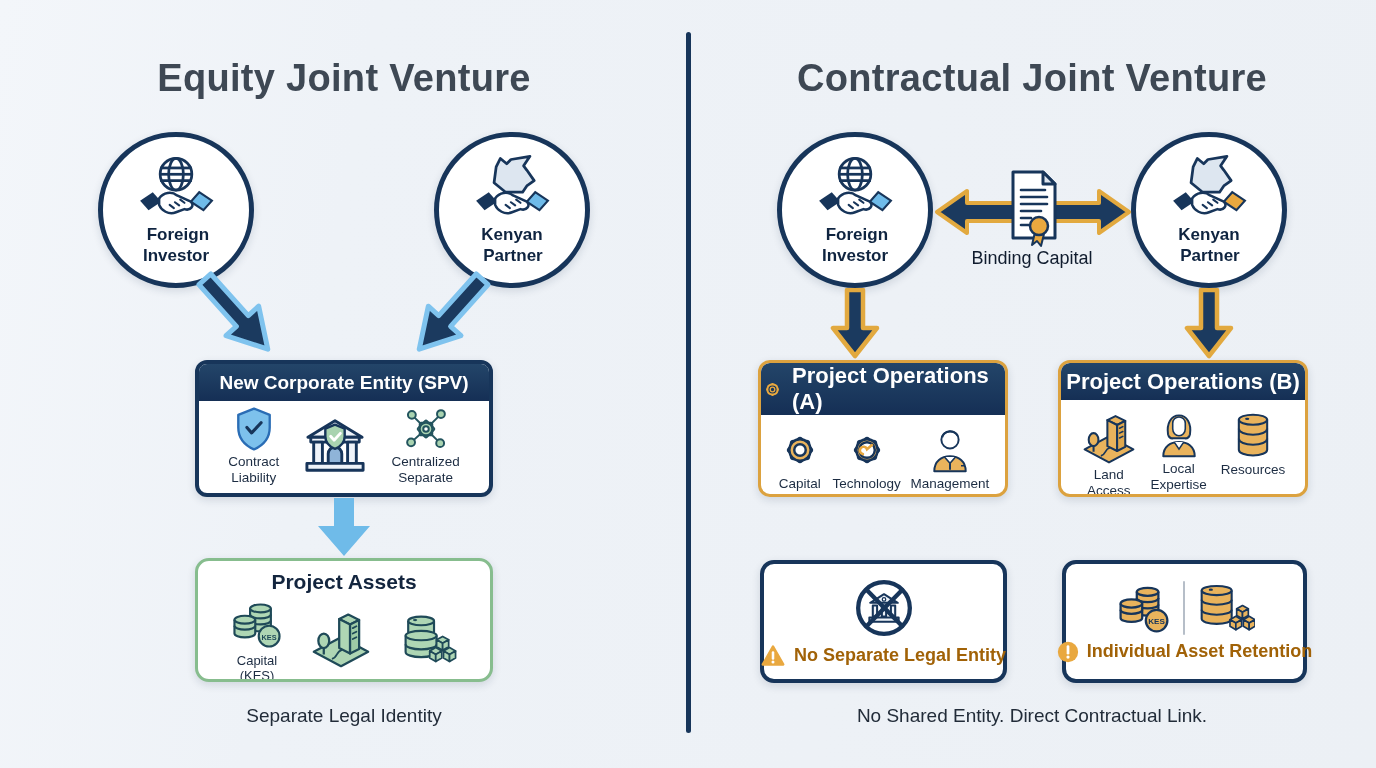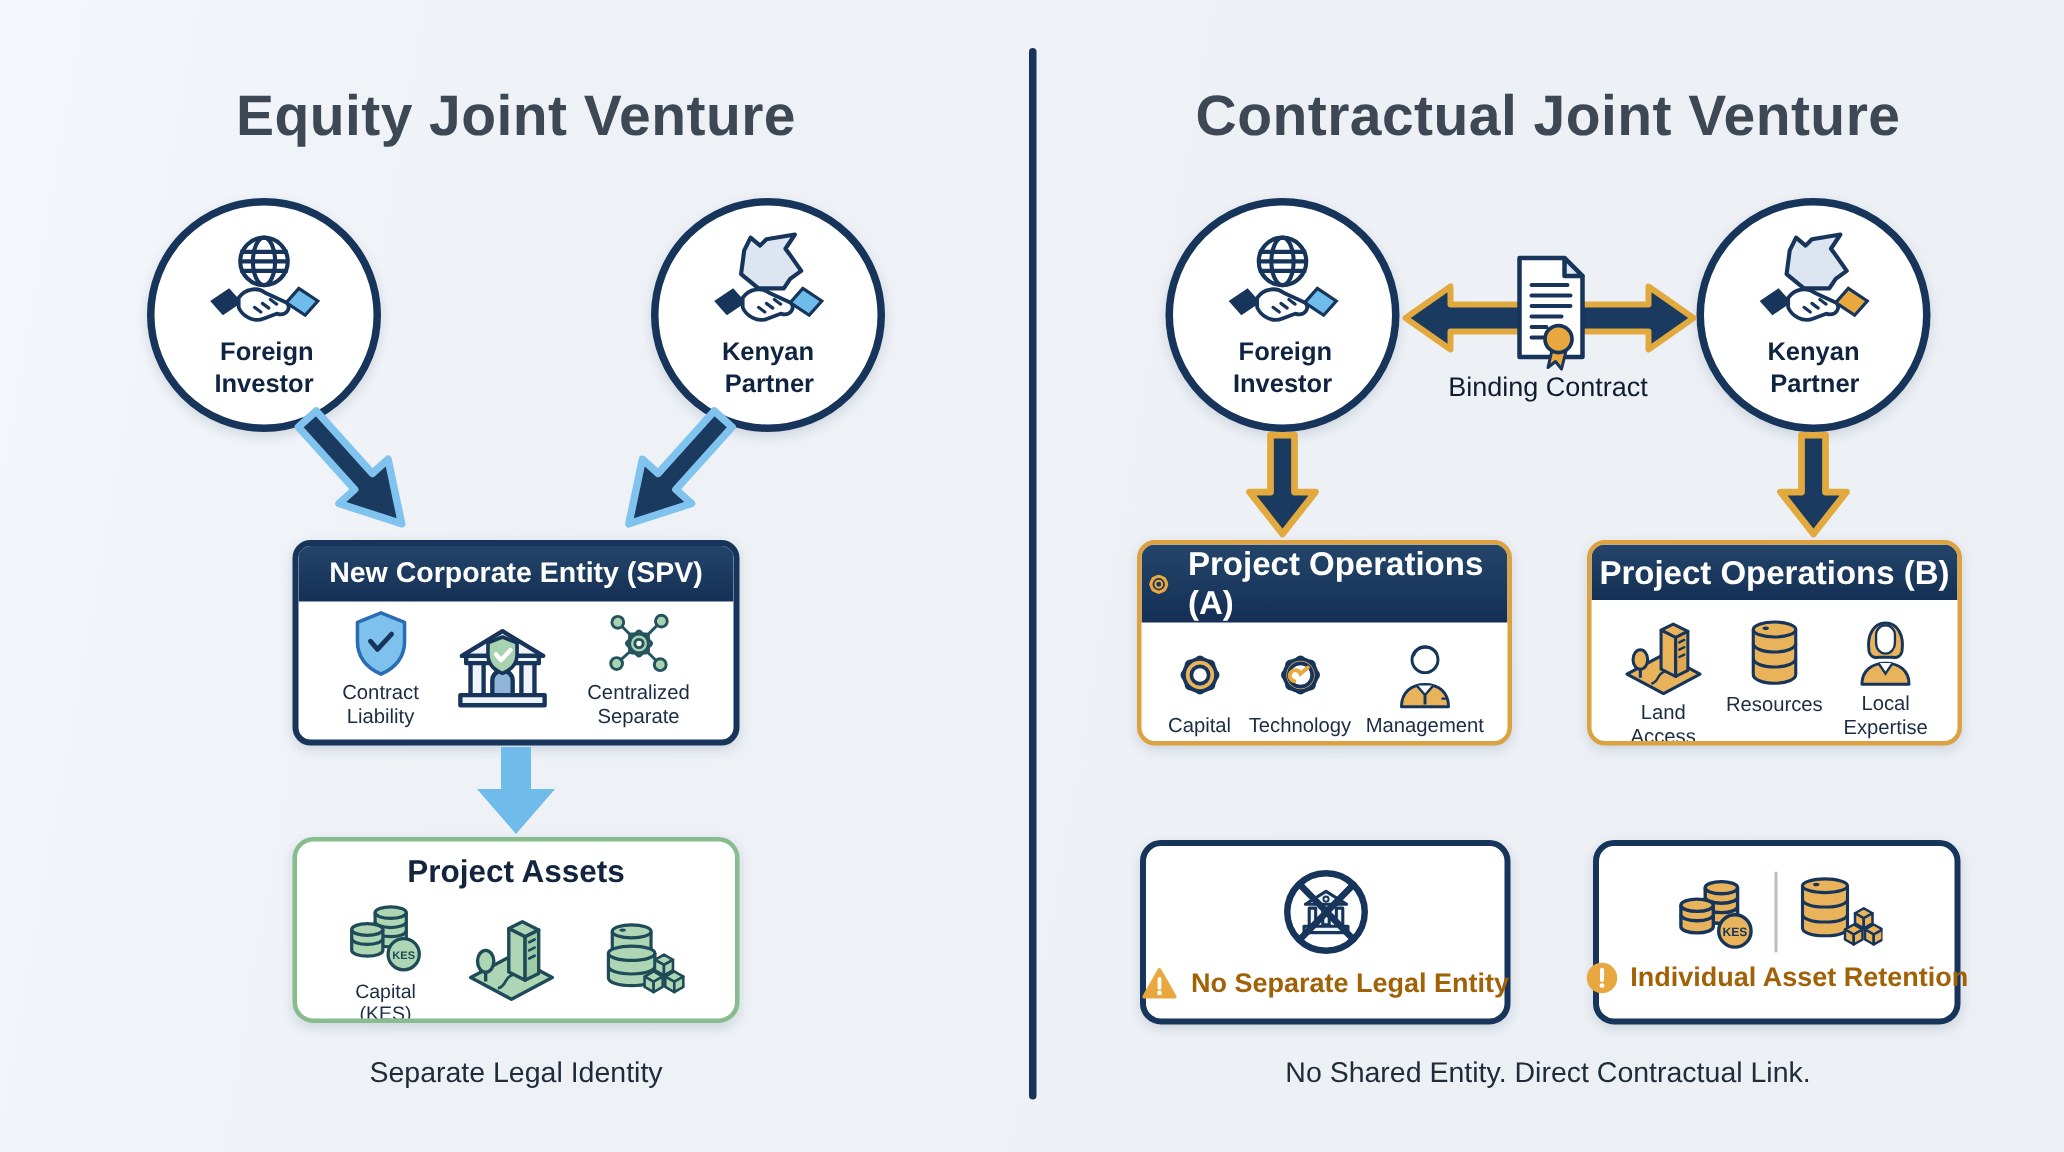--- a/index.html
+++ b/index.html
@@ -278,21 +278,21 @@
         <line x1="20" y1="29" x2="46" y2="29"></line>
         <line x1="20" y1="36" x2="46" y2="36"></line>
         <line x1="20" y1="43" x2="40" y2="43"></line>
         <line x1="20" y1="50" x2="30" y2="50"></line>
         <line x1="20" y1="57" x2="28" y2="57"></line>
       </g>
       <path d="M34,64 l-3,13 5,-4 4,5 3,-12" fill="#e9a83f" stroke="#17355a" stroke-width="2" stroke-linejoin="round"></path>
       <circle cx="38" cy="58" r="9" fill="#e9a83f" stroke="#17355a" stroke-width="2.5"></circle>
     </svg>
   </span>
-  <div class="abs contract-label" style="left:932px;top:248px;width:200px;">Binding Contract</div>
+  <div class="abs contract-label" style="left:932px;top:248px;width:200px;">Binding Capital</div>
 
   <span class="abs" style="left:827px;top:288px;">
     <svg viewBox="0 0 56 72" width="56" height="72">
       <path d="M20,2 L36,2 L36,40 L50,40 L28,68 L6,40 L20,40 Z" fill="#1b3a5f" stroke="#e2a93f" stroke-width="4.5" stroke-linejoin="round"></path>
     </svg>
   </span>
   <span class="abs" style="left:1181px;top:288px;">
     <svg viewBox="0 0 56 72" width="56" height="72">
       <path d="M20,2 L36,2 L36,40 L50,40 L28,68 L6,40 L20,40 Z" fill="#1b3a5f" stroke="#e2a93f" stroke-width="4.5" stroke-linejoin="round"></path>
     </svg>
@@ -376,40 +376,40 @@
             <g stroke="#17355a" stroke-width="2" stroke-linecap="round">
               <path d="M47,20 l4,-2 M47,26 l4,-2 M47,32 l4,-2"></path>
             </g>
           </svg>
         </span>
         <div class="item-label">Land
 Access</div>
       </div>
       <div class="item">
         <span>
+          <svg viewBox="0 0 56 58" width="44" height="46">
+            <path d="M14,28 c-2,-14 4,-24 14,-24 s16,10 14,24 c-1,4 -4,6 -8,5 h-12 c-4,1 -7,-1 -8,-5 Z" fill="#e9b35c" stroke="#17355a" stroke-width="2.5" stroke-linejoin="round"></path>
+            <path d="M20,14 a8,8 0 0 1 16,0 v7 a8,9 0 0 1 -16,0 Z" fill="#fff" stroke="#17355a" stroke-width="2"></path>
+            <path d="M8,56 c0,-12 9,-18 20,-18 s20,6 20,18 Z" fill="#e9b35c" stroke="#17355a" stroke-width="2.5" stroke-linejoin="round"></path>
+            <path d="M22,38 l6,9 6,-9" fill="#fff" stroke="#17355a" stroke-width="2"></path>
+          </svg>
+        </span>
+        <div class="item-label">Local
+Expertise</div>
+      </div>
+      <div class="item">
+        <span>
           <svg viewBox="0 0 48 56" width="40" height="47">
             <path d="M7,9 v36 c0,4 7.5,7 17,7 s17,-3 17,-7 v-36" fill="#e9b35c" stroke="#17355a" stroke-width="2.5"></path>
             <ellipse cx="24" cy="9" rx="17" ry="6" fill="#e9b35c" stroke="#17355a" stroke-width="2.5"></ellipse>
             <path d="M7,20 c0,4 7.5,7 17,7 s17,-3 17,-7 M7,32 c0,4 7.5,7 17,7 s17,-3 17,-7" fill="none" stroke="#17355a" stroke-width="2.5"></path>
             <ellipse cx="17" cy="8" rx="2.5" ry="1.4" fill="#17355a"></ellipse>
           </svg>
         </span>
         <div class="item-label">Resources</div>
-      </div>
-      <div class="item">
-        <span>
-          <svg viewBox="0 0 56 58" width="44" height="46">
-            <path d="M14,28 c-2,-14 4,-24 14,-24 s16,10 14,24 c-1,4 -4,6 -8,5 h-12 c-4,1 -7,-1 -8,-5 Z" fill="#e9b35c" stroke="#17355a" stroke-width="2.5" stroke-linejoin="round"></path>
-            <path d="M20,14 a8,8 0 0 1 16,0 v7 a8,9 0 0 1 -16,0 Z" fill="#fff" stroke="#17355a" stroke-width="2"></path>
-            <path d="M8,56 c0,-12 9,-18 20,-18 s20,6 20,18 Z" fill="#e9b35c" stroke="#17355a" stroke-width="2.5" stroke-linejoin="round"></path>
-            <path d="M22,38 l6,9 6,-9" fill="#fff" stroke="#17355a" stroke-width="2"></path>
-          </svg>
-        </span>
-        <div class="item-label">Local
-Expertise</div>
       </div>
     </div>
   </div>
 
   <div class="abs flag-box" style="left:760px;top:560px;width:247px;height:123px;">
     <span>
       <svg viewBox="0 0 72 72" width="62" height="62">
         <circle cx="36" cy="36" r="30" fill="#fff" stroke="#17355a" stroke-width="5"></circle>
         <g stroke="#17355a" stroke-width="2.4" fill="#eef3f9" stroke-linejoin="round">
           <path d="M20,30 L36,20 L52,30 Z"></path>

